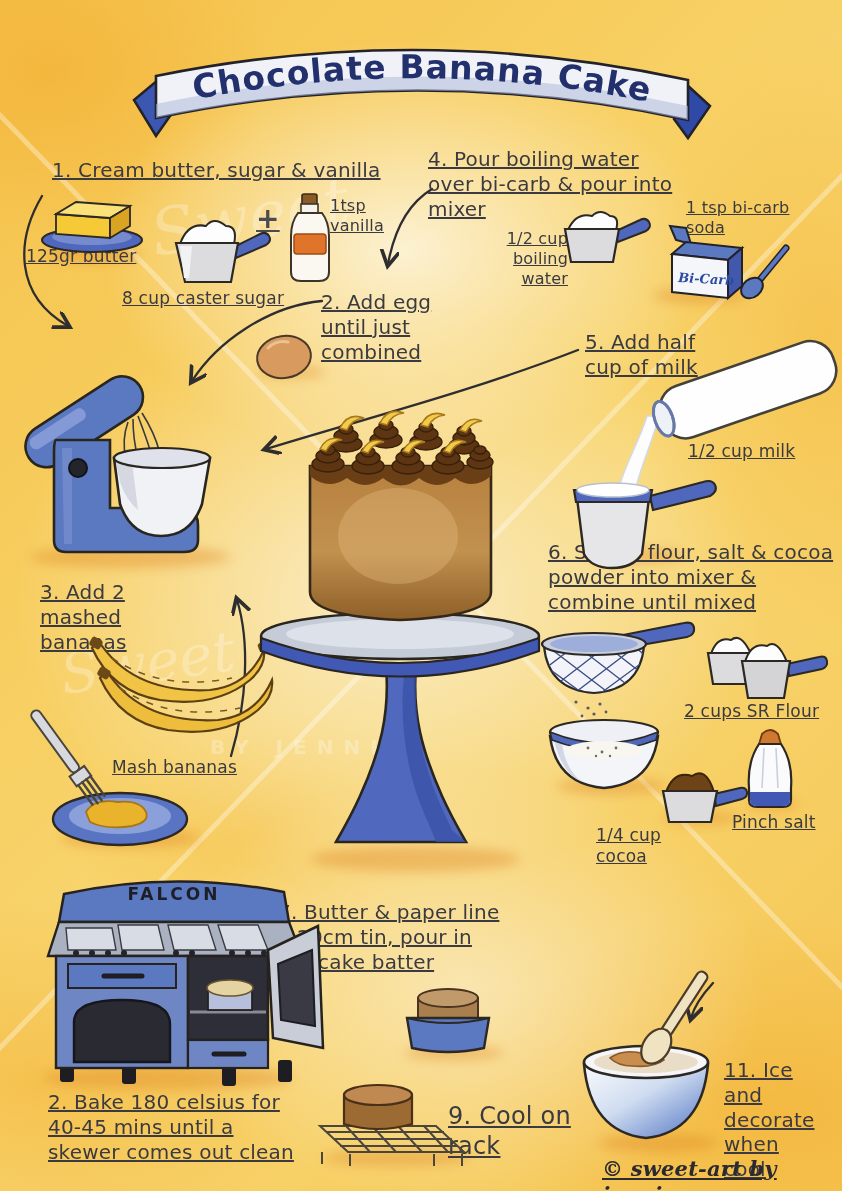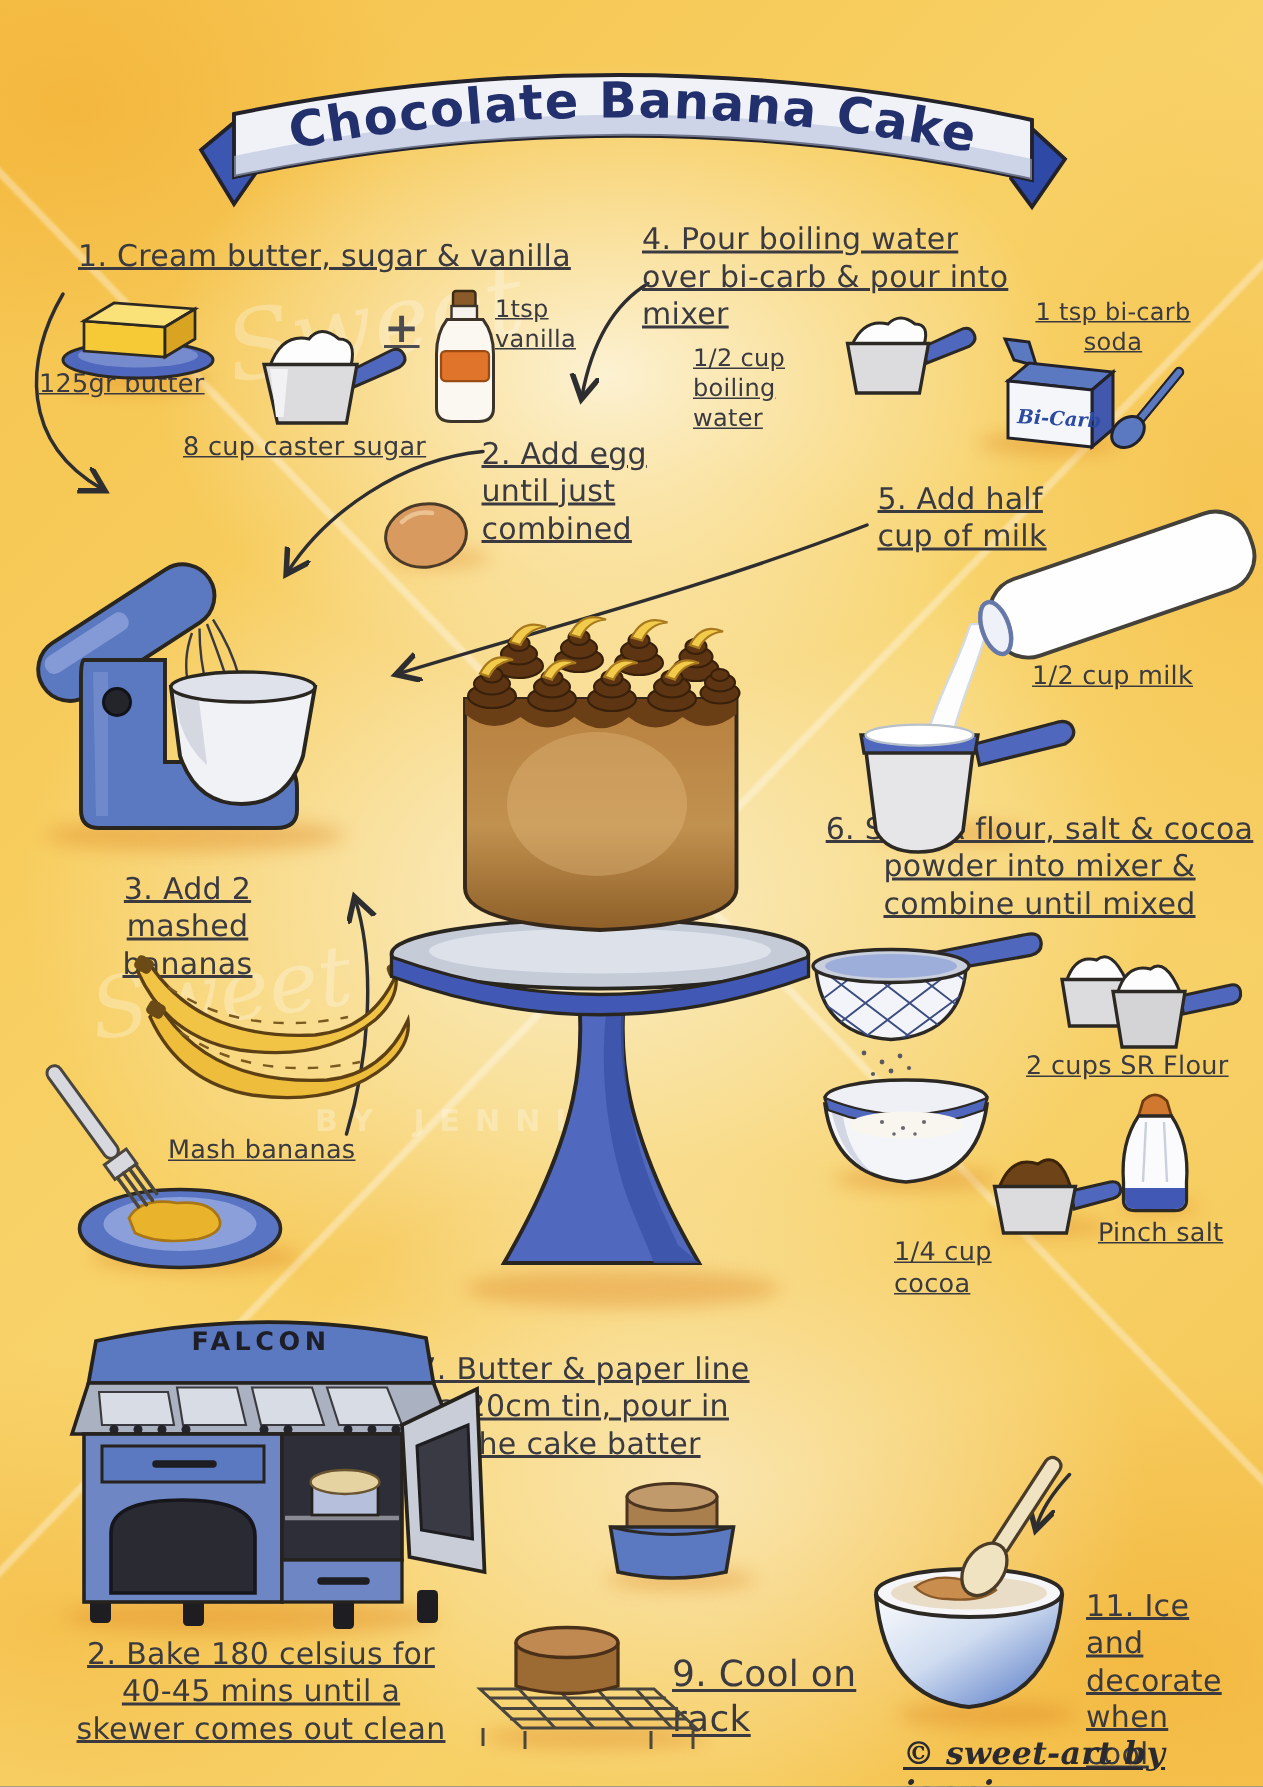--- a/index.html
+++ b/index.html
@@ -11,21 +11,21 @@
       radial-gradient(ellipse 520px 400px at 46% 50%, rgba(250,238,205,.9), rgba(250,238,205,0) 72%),
       radial-gradient(ellipse 430px 310px at 55% 83%, rgba(250,236,200,.75), rgba(250,236,200,0) 70%),
       radial-gradient(ellipse 320px 240px at 6% 6%, rgba(242,172,48,.55), rgba(242,172,48,0) 70%),
       radial-gradient(ellipse 300px 430px at 98% 28%, rgba(244,184,60,.6), rgba(244,184,60,0) 70%),
       radial-gradient(ellipse 420px 280px at 92% 93%, rgba(242,176,52,.62), rgba(242,176,52,0) 70%),
       radial-gradient(ellipse 400px 260px at 4% 91%, rgba(243,180,56,.6), rgba(243,180,56,0) 70%),
       radial-gradient(ellipse 260px 180px at 30% 70%, rgba(245,190,70,.5), rgba(245,190,70,0) 70%),
       linear-gradient(135deg,#f5c24b,#f7cd5e 30%,#f8d671 55%,#f5c654 100%);
   }
   .t{position:absolute;color:#3a3a40;line-height:1.24;letter-spacing:.2px;text-decoration:underline;}
-  .c{text-align:center}.r{}
+  .c{}.r{text-align:right}
   .abs{position:absolute}
   .blob{position:absolute;background:#df8926;border-radius:50%;filter:blur(6px);opacity:.42;}
   .wm-line{position:absolute;width:1560px;height:5px;background:rgba(255,255,255,.34);left:-350px;top:558px;filter:blur(.6px);}
   .wm-txt{position:absolute;color:rgba(255,255,255,.27);font-family:"DejaVu Serif",serif;font-style:italic;pointer-events:none;}
   .wm-caps{position:absolute;color:rgba(255,255,255,.28);font-weight:bold;letter-spacing:10px;pointer-events:none;}
   svg{overflow:visible}
 </style>
 </head>
 <body>
 
@@ -76,21 +76,21 @@
       <path d="M578,350 C470,392 360,420 266,449" marker-end="url(#ah)"></path>
       <path d="M231,756 C247,702 250,642 237,600" marker-end="url(#ah)"></path>
       <path d="M713,983 C701,996 694,1007 691,1018" marker-end="url(#ah)"></path>
     </g>
   </svg>
 
   <div class="t" style="left:52px;top:158px;width:340px;font-size:20px">1. Cream butter, sugar &amp; vanilla</div>
   <div class="t" style="left:321px;top:290px;width:160px;font-size:20px">2. Add egg until just combined</div>
   <div class="t c" style="left:40px;top:580px;width:170px;font-size:20px">3. Add 2 mashed bananas</div>
   <div class="t" style="left:428px;top:147px;width:252px;font-size:20px">4. Pour boiling water over bi-carb &amp; pour into mixer</div>
-  <div class="t" style="left:585px;top:320px;width:118px;font-size:20px">5. Add half cup of milk</div>
+  <div class="t" style="left:585px;top:330px;width:118px;font-size:20px">5. Add half cup of milk</div>
   <div class="t c" style="left:548px;top:540px;width:290px;font-size:20px">6. Sift SR flour, salt &amp; cocoa powder into mixer &amp; combine until mixed</div>
   <div class="t c" style="left:278px;top:900px;width:222px;font-size:20px">7. Butter &amp; paper line a 20cm tin, pour in the cake batter</div>
   <div class="t c" style="left:48px;top:1090px;width:252px;font-size:20px">2. Bake 180 celsius for 40-45 mins until a skewer comes out clean</div>
   <div class="t" style="left:448px;top:1102px;width:160px;font-size:24px">9. Cool on rack</div>
   <div class="t" style="left:724px;top:1058px;width:100px;font-size:20px">11. Ice and decorate when cool</div>
 
   <div class="t" style="left:26px;top:246px;width:120px;font-size:17px">125gr butter</div>
   <div class="t" style="left:122px;top:288px;width:170px;font-size:17px">8 cup caster sugar</div>
   <div class="t" style="left:256px;top:202px;font-size:28px;font-weight:bold;color:#4a4a50">+</div>
   <div class="t" style="left:330px;top:196px;width:58px;font-size:16px">1tsp vanilla</div>

